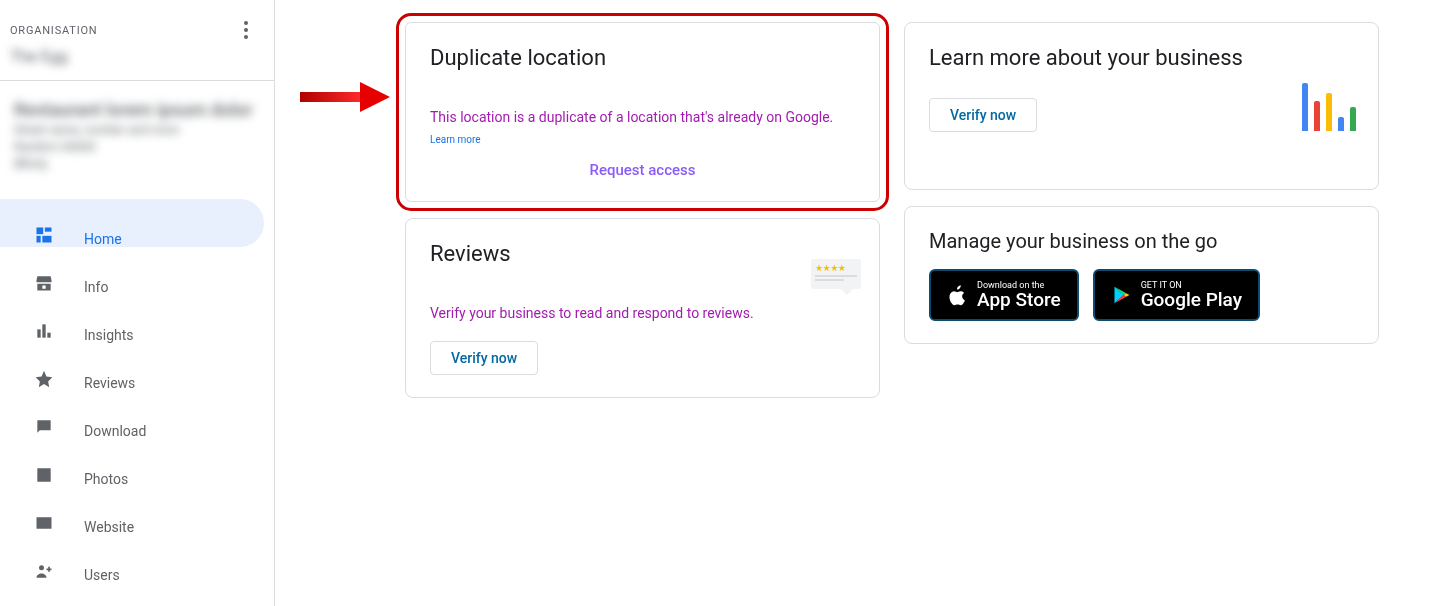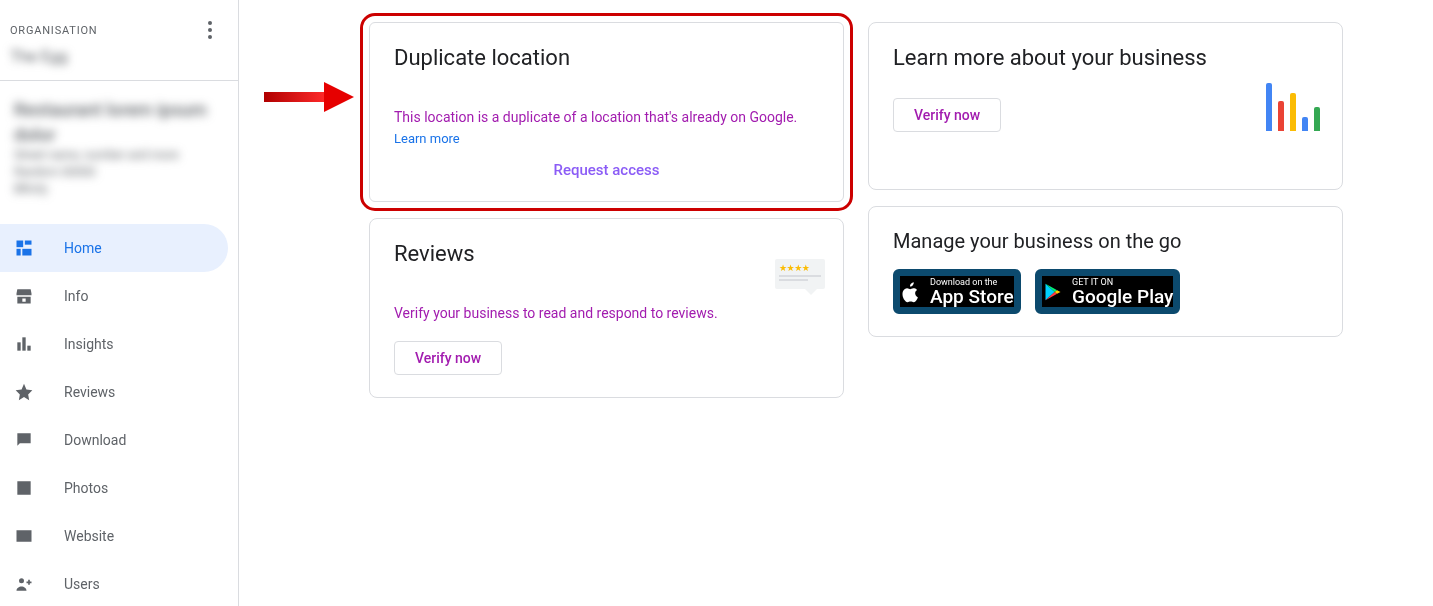--- a/index.html
+++ b/index.html
@@ -1,64 +1,64 @@
 <!DOCTYPE html>
 <html><head>
   <meta charset="utf-8">
   <style>
     * { box-sizing: border-box; margin: 0; padding: 0; font-family: 'Google Sans', Roboto, Arial, sans-serif; }
     body { background: #fff; width: 1433px; height: 606px; overflow: hidden; }
     .wrap { display: flex; height: 100%; }
 
-    .sidebar { width: 239px; border-right: 1px solid #dadce0; padding-top: 18px; }
+    .sidebar { width: 275px; border-right: 1px solid #dadce0; padding-top: 18px; }
     .org-row { display: flex; align-items: center; justify-content: space-between; padding: 0 16px 0 10px; }
     .org-label { font-size: 11px; letter-spacing: 0.8px; color: #5f6368; text-transform: uppercase; }
     .org-name { margin: 4px 10px 14px; height: 20px; display:flex; align-items:center; filter: blur(4px); color:#5f6368; }
     .org-divider { border-top: 1px solid #dadce0; }
     .loc-block { padding: 16px 14px 20px; filter: blur(5px); color:#5f6368; line-height:1.4; }
     .loc-title { font-size: 18px; font-weight: 500; }
     .loc-sub { font-size: 12px; }
 
     .nav { padding: 6px 0 0 0; }
-    .nav-item { display: flex; align-items: center; height: 48px; padding: 0 12px; cursor: pointer; color:#5f6368; font-size:14px; border-radius: 0 24px 24px 0; margin-right: 10px; }
+    .nav-item { display: flex; align-items: flex-end; height: 48px; padding: 0 32px; cursor: pointer; color:#5f6368; font-size:14px; border-radius: 0 24px 24px 0; margin-right: 10px; }
     .nav-item.active { background: #e8f0fe; color: #1a73e8; }
     .nav-icon { width: 24px; height: 24px; margin-right: 28px; display: flex; align-items: center; justify-content: center; fill: currentColor; }
     .nav-item span { font-weight: 400; }
 
     .more-btn { width: 24px; height: 24px; display:flex; flex-direction:column; align-items:center; justify-content:center; cursor:pointer; }
     .dot { width: 4px; height: 4px; background:#5f6368; border-radius:50%; margin:1.5px 0; }
 
     .main { flex: 1; position: relative; padding: 22px 40px 0 130px; display:flex; gap:24px; align-items:flex-start; }
     .col { display:flex; flex-direction:column; gap:16px; }
     .col-left { width: 475px; }
     .col-right { width: 475px; }
 
     .card { border: 1px solid #dadce0; border-radius: 8px; padding: 22px 24px; background:#fff; position:relative; }
     .card h2 { font-size: 22px; font-weight: 400; color: #202124; margin-bottom: 10px; }
     .card p { font-size: 14px; color: #a21caf; line-height: 1.4; margin-top: 38px; }
-    .link { color: #1a73e8; font-size: 13px; text-decoration: none; cursor:pointer; }
-    .btn-outline { display:inline-block; margin-top: 18px; padding: 8px 20px; border:1px solid #dadce0; border-radius:4px; color:#a21caf; font-size:14px; font-weight:500; background:#fff; cursor:pointer; }
+    .link { color: #1a73e8; font-size: 10px; text-decoration: none; cursor:pointer; }
+    .btn-outline { display:inline-block; margin-top: 18px; padding: 8px 20px; border:1px solid #dadce0; border-radius:4px; color:#0369a1; font-size:14px; font-weight:500; background:#fff; cursor:pointer; }
     .center-link { display:block; text-align:center; color:#8b5cf6; font-size:15px; font-weight:500; margin-top:14px; cursor:pointer; }
 
     .highlight-card { outline: 3px solid #cc0000; outline-offset: 6px; border-radius:6px; }
     .highlight-wrap { position: relative; }
     .arrow { position: absolute; left: -105px; top: 58px; }
 
     .reviews-graphic { position:absolute; right:18px; top:40px; width:50px; height:42px; }
     .bubble { width:50px; height:30px; background:#f1f3f4; border-radius:2px; position:relative; padding:4px; }
     .bubble:after { content:''; position:absolute; bottom:-6px; right:8px; border-left:6px solid transparent; border-right:6px solid transparent; border-top:6px solid #f1f3f4; }
     .stars { color:#fbbc04; font-size:9px; letter-spacing:-0.5px; }
     .lines { margin-top:2px; }
     .line { height:2px; background:#dadce0; margin:2px 0; }
 
     .bars-graphic { position:absolute; right:22px; top:58px; display:flex; align-items:flex-end; gap:6px; height:50px; }
     .bar { width:6px; border-radius:2px 2px 0 0; }
 
     .store-badges { display:flex; gap:14px; margin-top:16px; }
-    .store-btn { display:flex; align-items:center; background:#000; border-radius:6px; padding:6px 0; color:#fff; cursor:pointer; min-width:128px; height:45px; border:7px solid #0c4a6e; }
+    .store-btn { display:flex; align-items:center; background:#000; border-radius:6px; padding:6px 16px; color:#fff; cursor:pointer; min-width:128px; height:52px; border:2px solid #0c4a6e; }
     .store-icon { width:22px; height:22px; margin-right:8px; display:flex; align-items:center; justify-content:center; }
     .store-txt { display:flex; flex-direction:column; line-height:1; }
     .store-small { font-size:9px; }
     .store-big { font-size:19px; font-weight:500; }
 
   </style>
 </head>
 <body>
 
 <div class="wrap">

